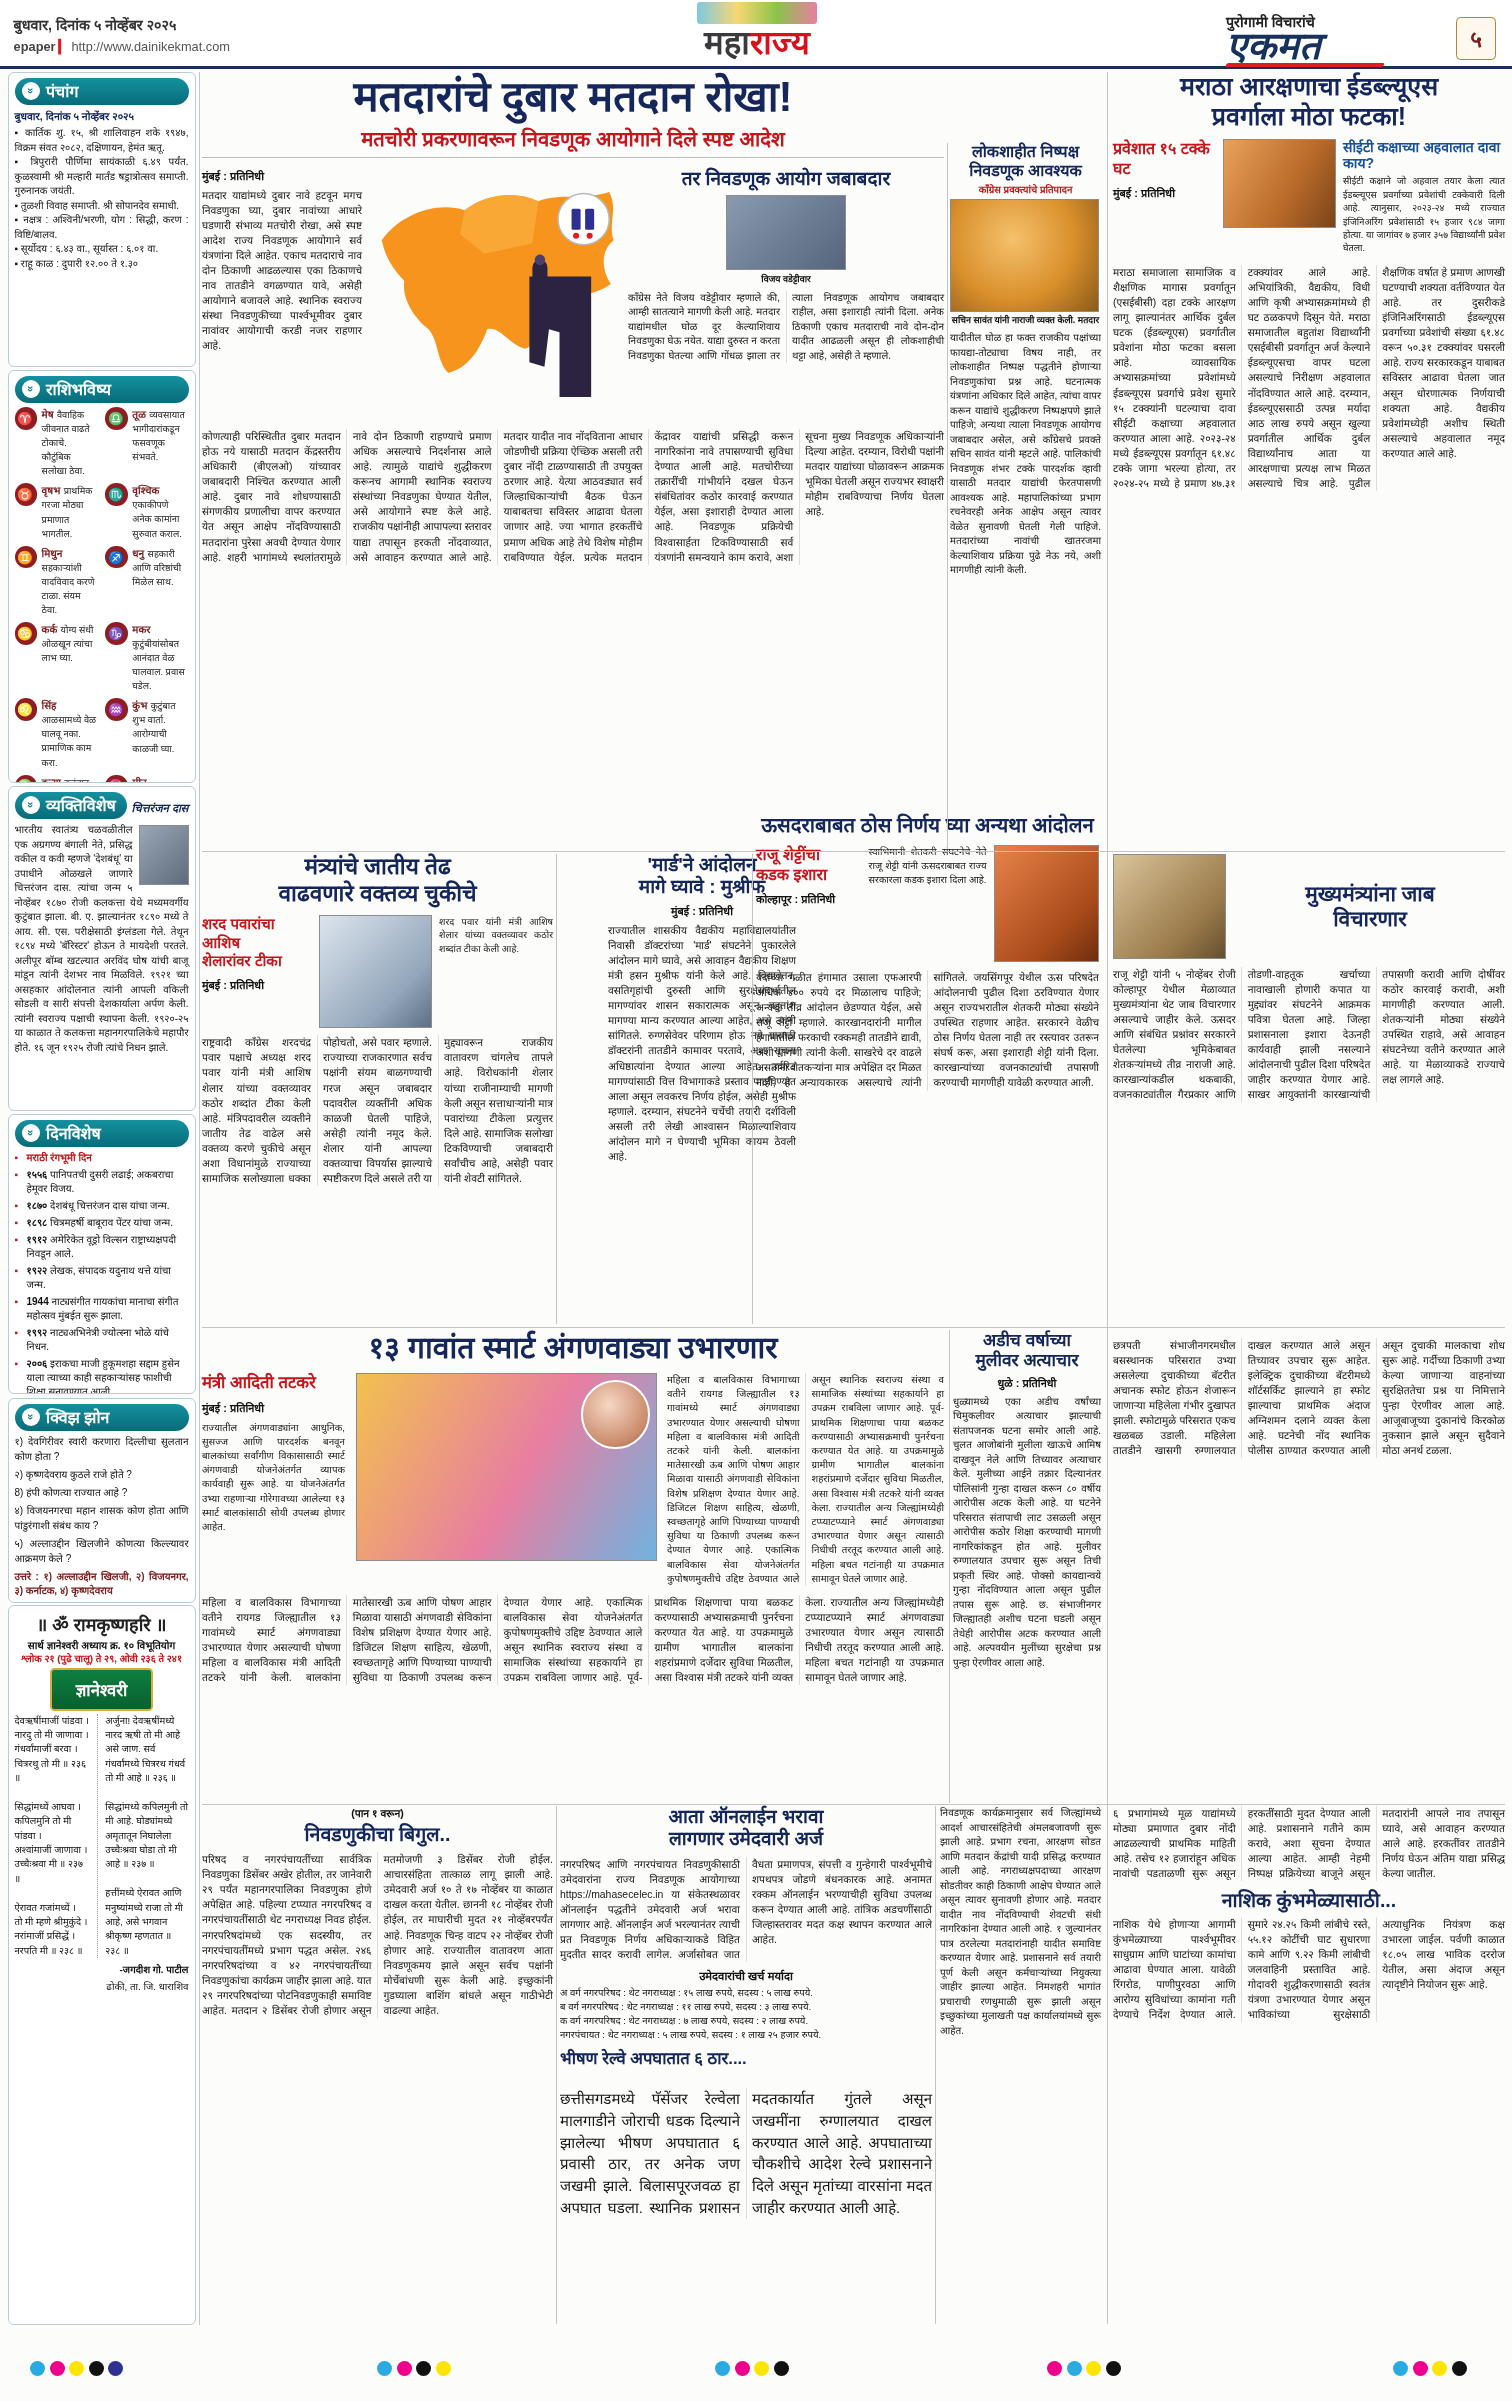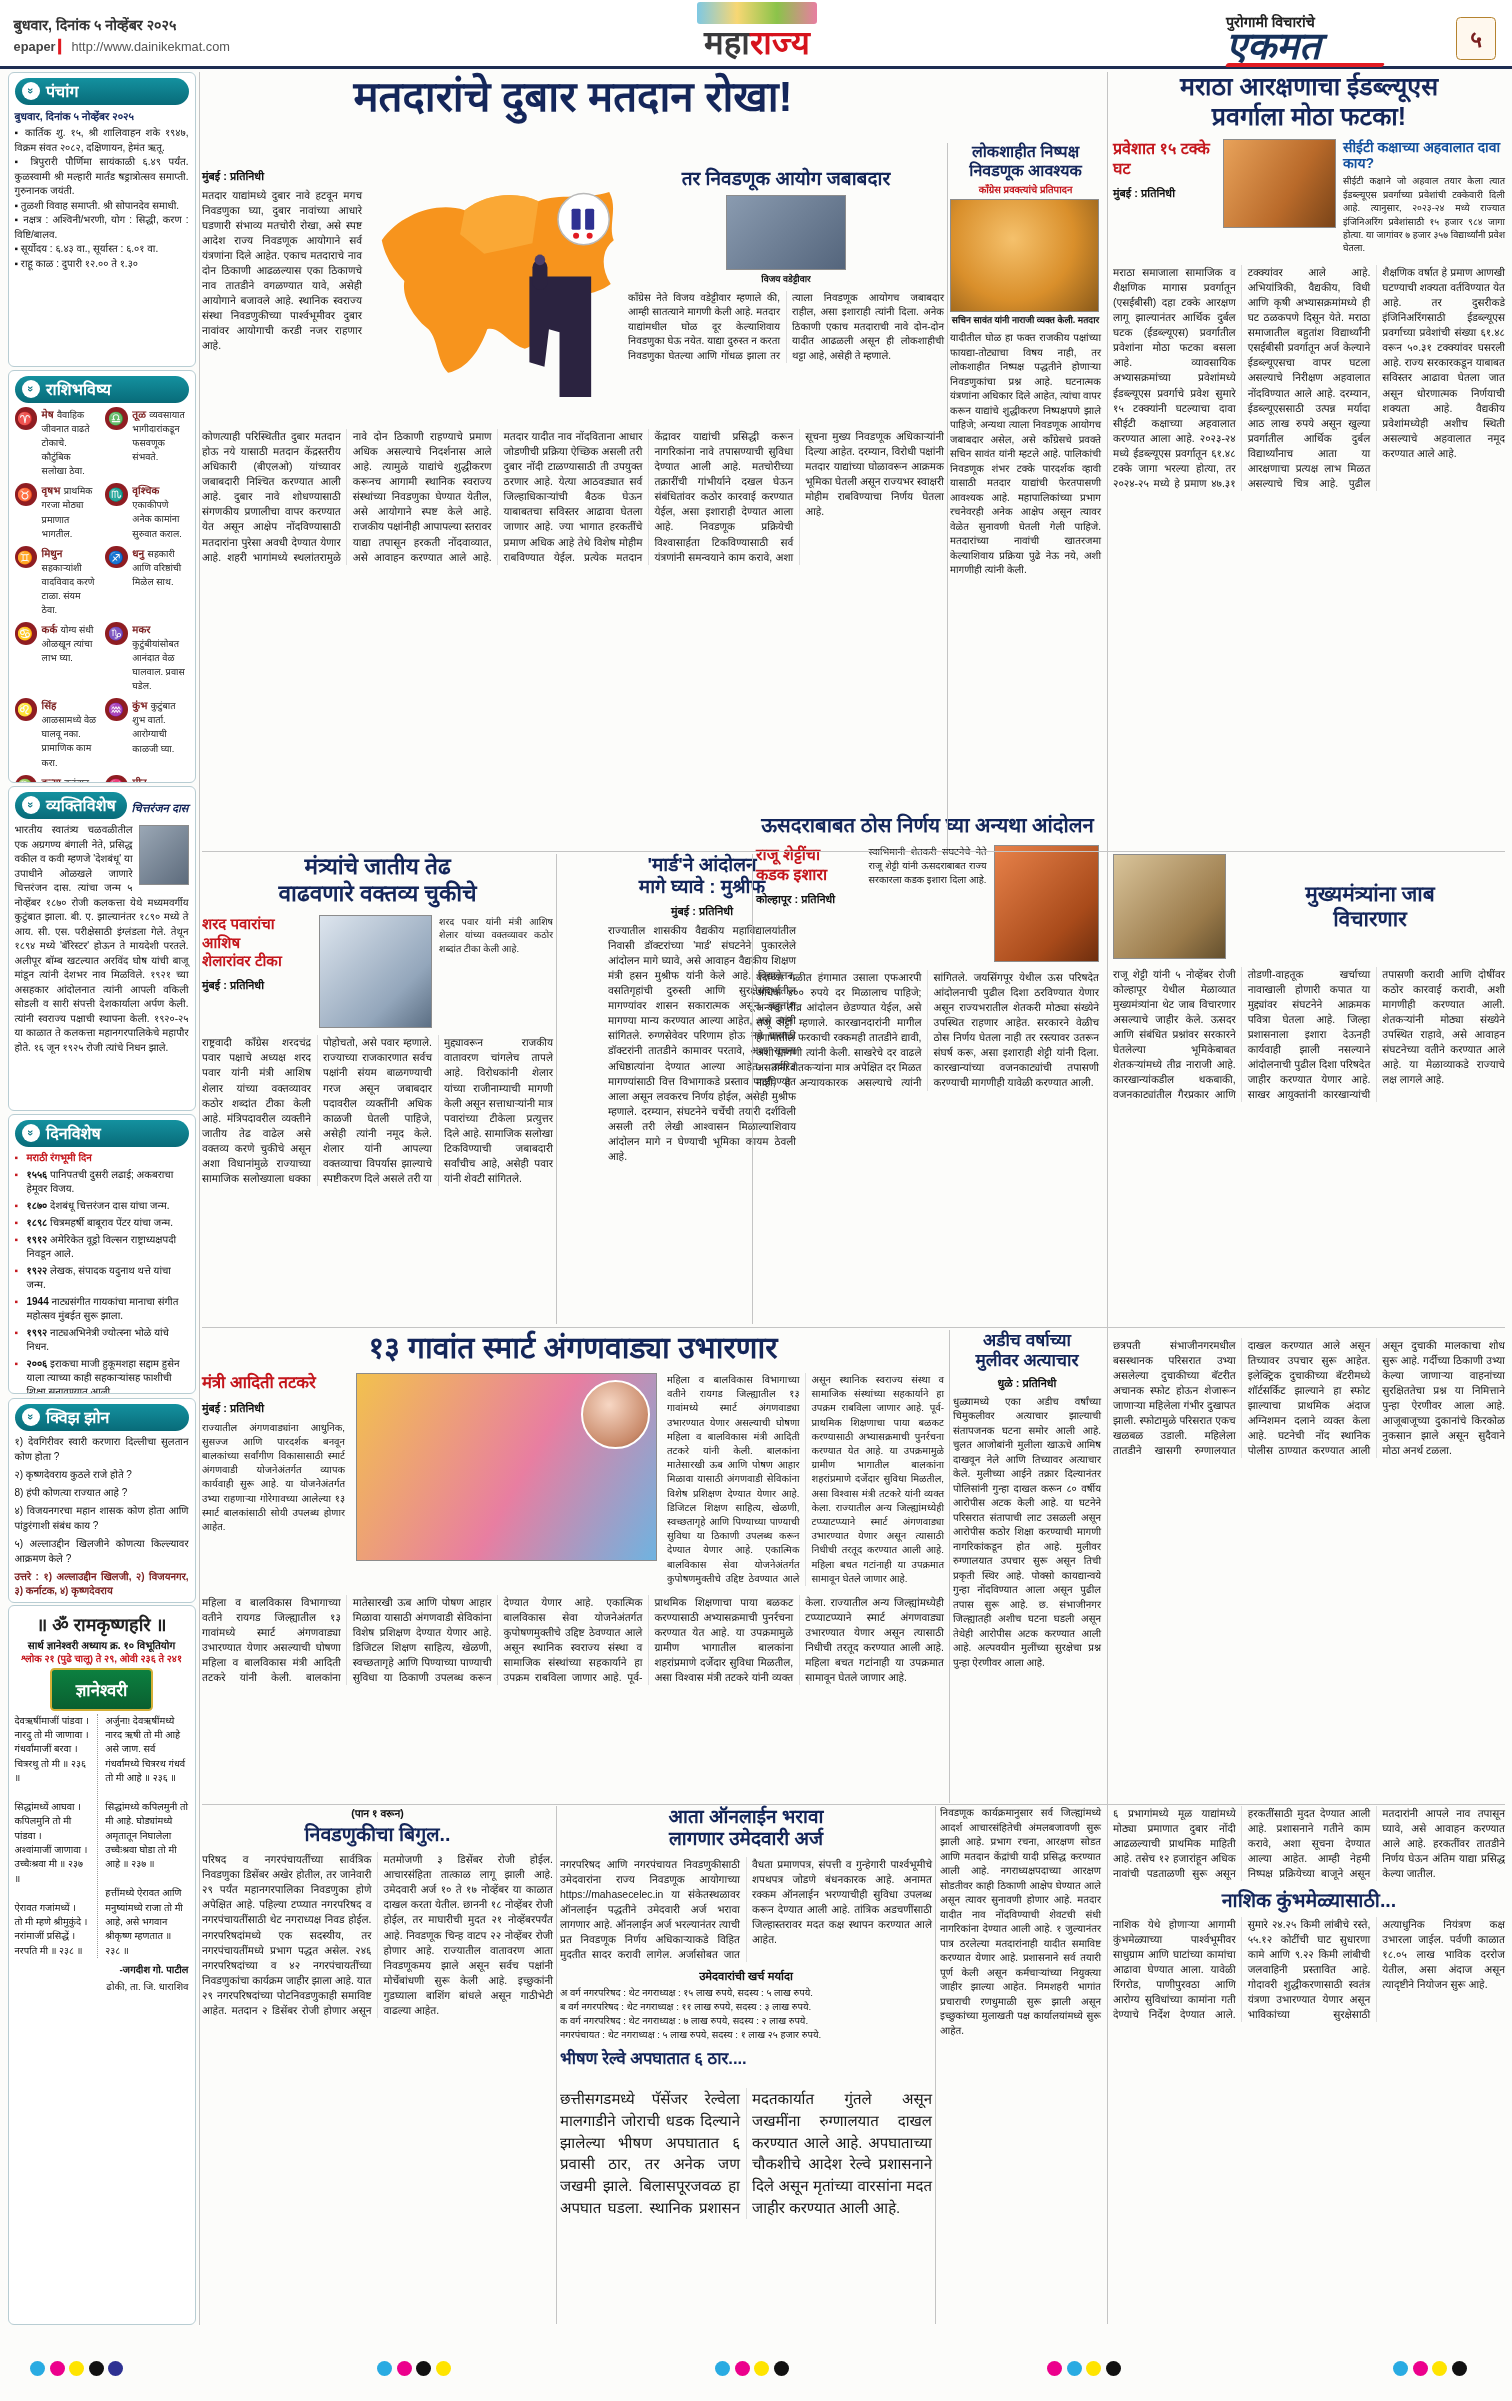--- a/index.html
+++ b/index.html
@@ -238,20 +238,21 @@
 सिद्धांमध्ये कपिलमुनी तो मी आहे. घोड्यांमध्ये अमृतातून निघालेला उच्चैःश्रवा घोडा तो मी आहे ॥ २३७ ॥
 
 हत्तींमध्ये ऐरावत आणि मनुष्यांमध्ये राजा तो मी आहे, असे भगवान श्रीकृष्ण म्हणतात ॥ २३८ ॥</div>
     </div>
     <div class="dn-sign">-जगदीश गो. पाटील</div>
     <div class="dn-sign" style="font-weight:normal;">ढोकी, ता. जि. धाराशिव</div>
   </div>
 
   <div class="abs" style="left:202px;top:72px;width:742px;height:777px;">
     <div class="hl" style="font-size:42px;">मतदारांचे दुबार मतदान रोखा!</div>
+    <div class="hl red" style="font-size:20.3px;margin-top:6px;border-bottom:0.8px solid #bbb;padding-bottom:6px;">मतचोरी प्रकरणावरून निवडणूक आयोगाने दिले स्पष्ट आदेश</div>
     <div class="abs" style="left:0;top:96px;width:160px;">
       <div class="byline">मुंबई : प्रतिनिधी</div>
       <div class="bt" style="margin-top:4.5px;">मतदार याद्यांमध्ये दुबार नावे हटवून मगच निवडणुका घ्या, दुबार नावांच्या आधारे घडणारी संभाव्य मतचोरी रोखा, असे स्पष्ट आदेश राज्य निवडणूक आयोगाने सर्व यंत्रणांना दिले आहेत. एकाच मतदाराचे नाव दोन ठिकाणी आढळल्यास एका ठिकाणचे नाव तातडीने वगळण्यात यावे, असेही आयोगाने बजावले आहे. स्थानिक स्वराज्य संस्था निवडणुकीच्या पार्श्वभूमीवर दुबार नावांवर आयोगाची करडी नजर राहणार आहे.</div>
     </div>
 
     <div class="abs" style="left:169px;top:99px;width:249px;height:238px;">
       <svg width="249" height="238" viewBox="0 0 330 316">
         <path d="M14,92 C38,58 86,40 124,52 C152,30 192,26 222,40 C248,30 286,38 316,28 C328,50 314,72 322,92 C306,104 304,128 318,150 C294,168 272,160 254,178 C240,200 228,228 204,236 C182,230 172,206 154,210 C144,238 128,262 102,268 C86,250 90,226 76,210 C58,196 40,170 44,146 C28,130 18,112 14,92 Z" fill="#f7941d"></path>
         <path d="M124,52 C152,30 192,26 222,40 L214,96 L150,110 L118,84 Z" fill="#fbb040" opacity="0.7"></path>
         <circle cx="282" cy="64" r="34" fill="#ffffff" stroke="#b9b9b9" stroke-width="2"></circle>

